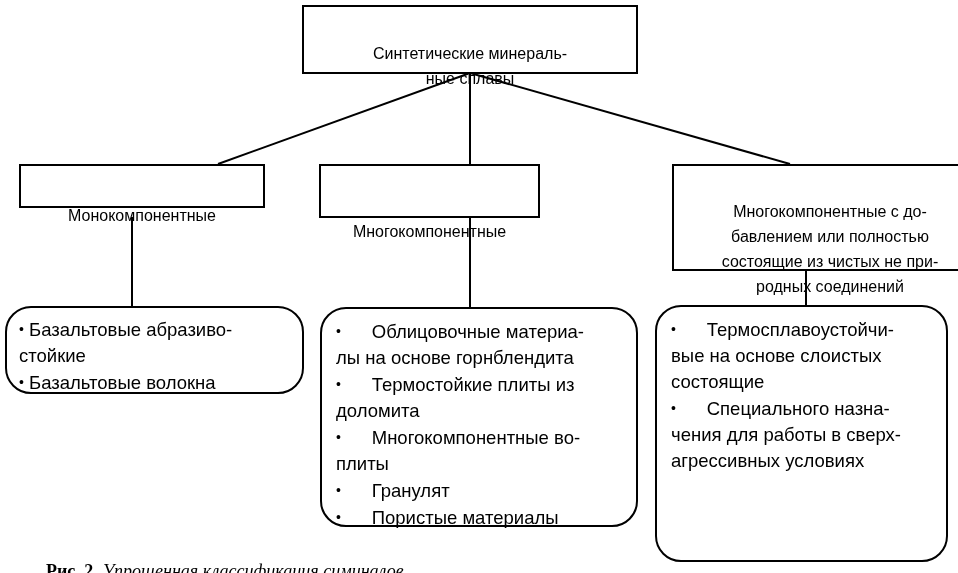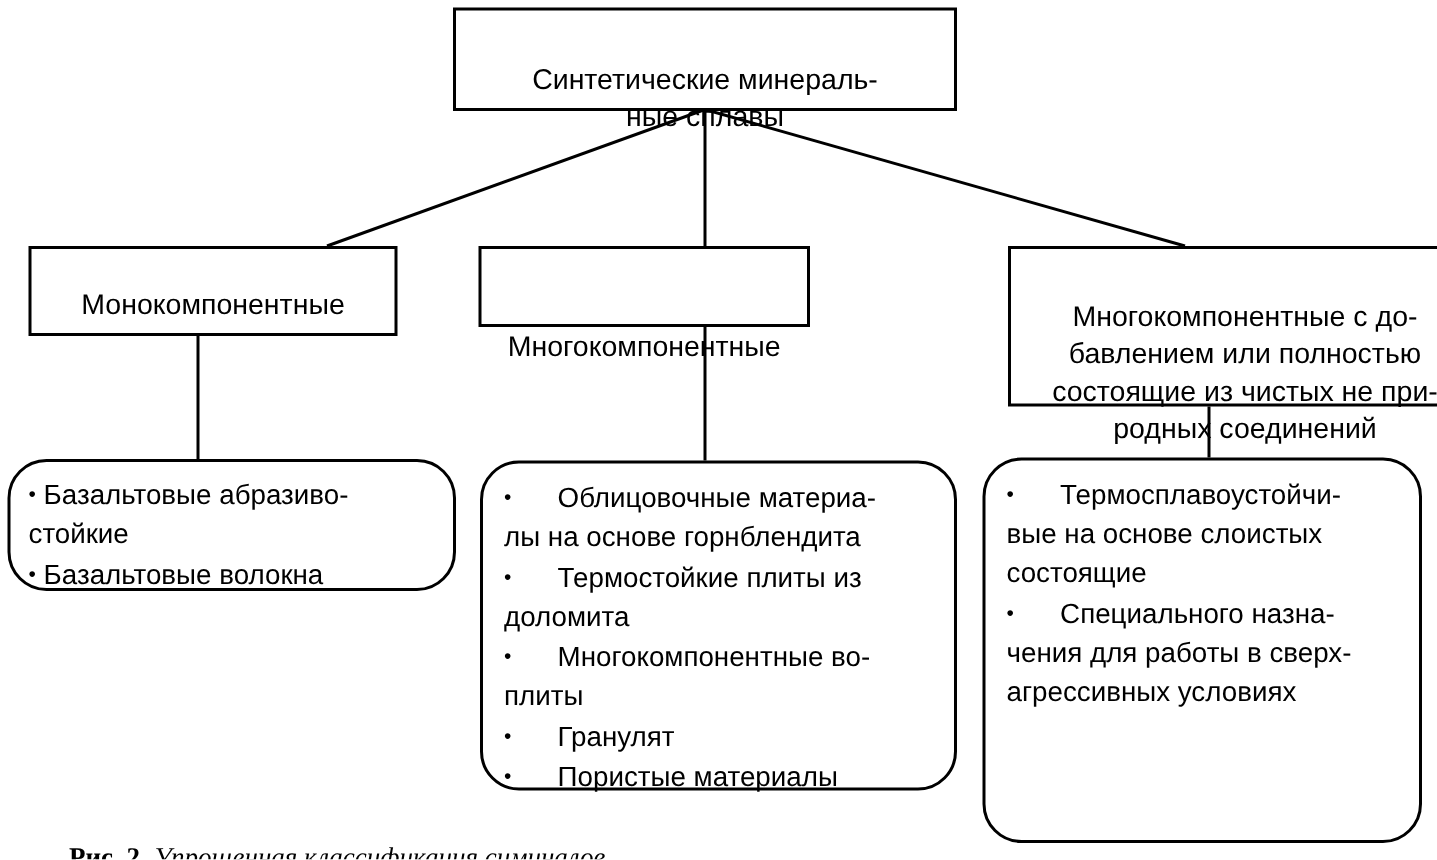--- a/index.html
+++ b/index.html
@@ -18,21 +18,21 @@
   }
   .box {
     position: absolute;
     box-sizing: border-box;
     border: 2px solid #000000;
     background: #ffffff;
     color: #000000;
     z-index: 2;
   }
   .box-title {
-    font-size: 19px;
+    font-size: 16px;
     line-height: 25px;
     text-align: center;
     white-space: pre-line;
   }
   .box-list {
     font-size: 18.5px;
     line-height: 26px;
     border-radius: 26px;
   }
   .bullet-line {
@@ -83,21 +83,21 @@
     <line x1="132" y1="217" x2="132" y2="307" stroke="#000000" stroke-width="2"></line>
     <line x1="470" y1="217" x2="470" y2="307" stroke="#000000" stroke-width="2"></line>
     <line x1="806" y1="270" x2="806" y2="305" stroke="#000000" stroke-width="2"></line>
   </svg>
 
   <div class="box box-title" style="left:302px; top:5px; width:336px; height:69px; padding-top:9px;">
     <span>Синтетические минераль-
 ные сплавы</span>
   </div>
 
-  <div class="box box-title" style="left:19px; top:164px; width:246px; height:60px; ">
+  <div class="box box-title" style="left:19px; top:164px; width:246px; height:44px; padding-top:12px;">
     <span>Монокомпонентные</span>
   </div>
 
   <div class="box box-title" style="left:319px; top:164px; width:221px; height:54px; padding-top:28px;">
     <span>Многокомпонентные</span>
   </div>
 
   <div class="box box-title" style="left:672px; top:164px; width:316px; height:107px; padding-top:8px;">
     <span>Многокомпонентные с до-
 бавлением или полностью

